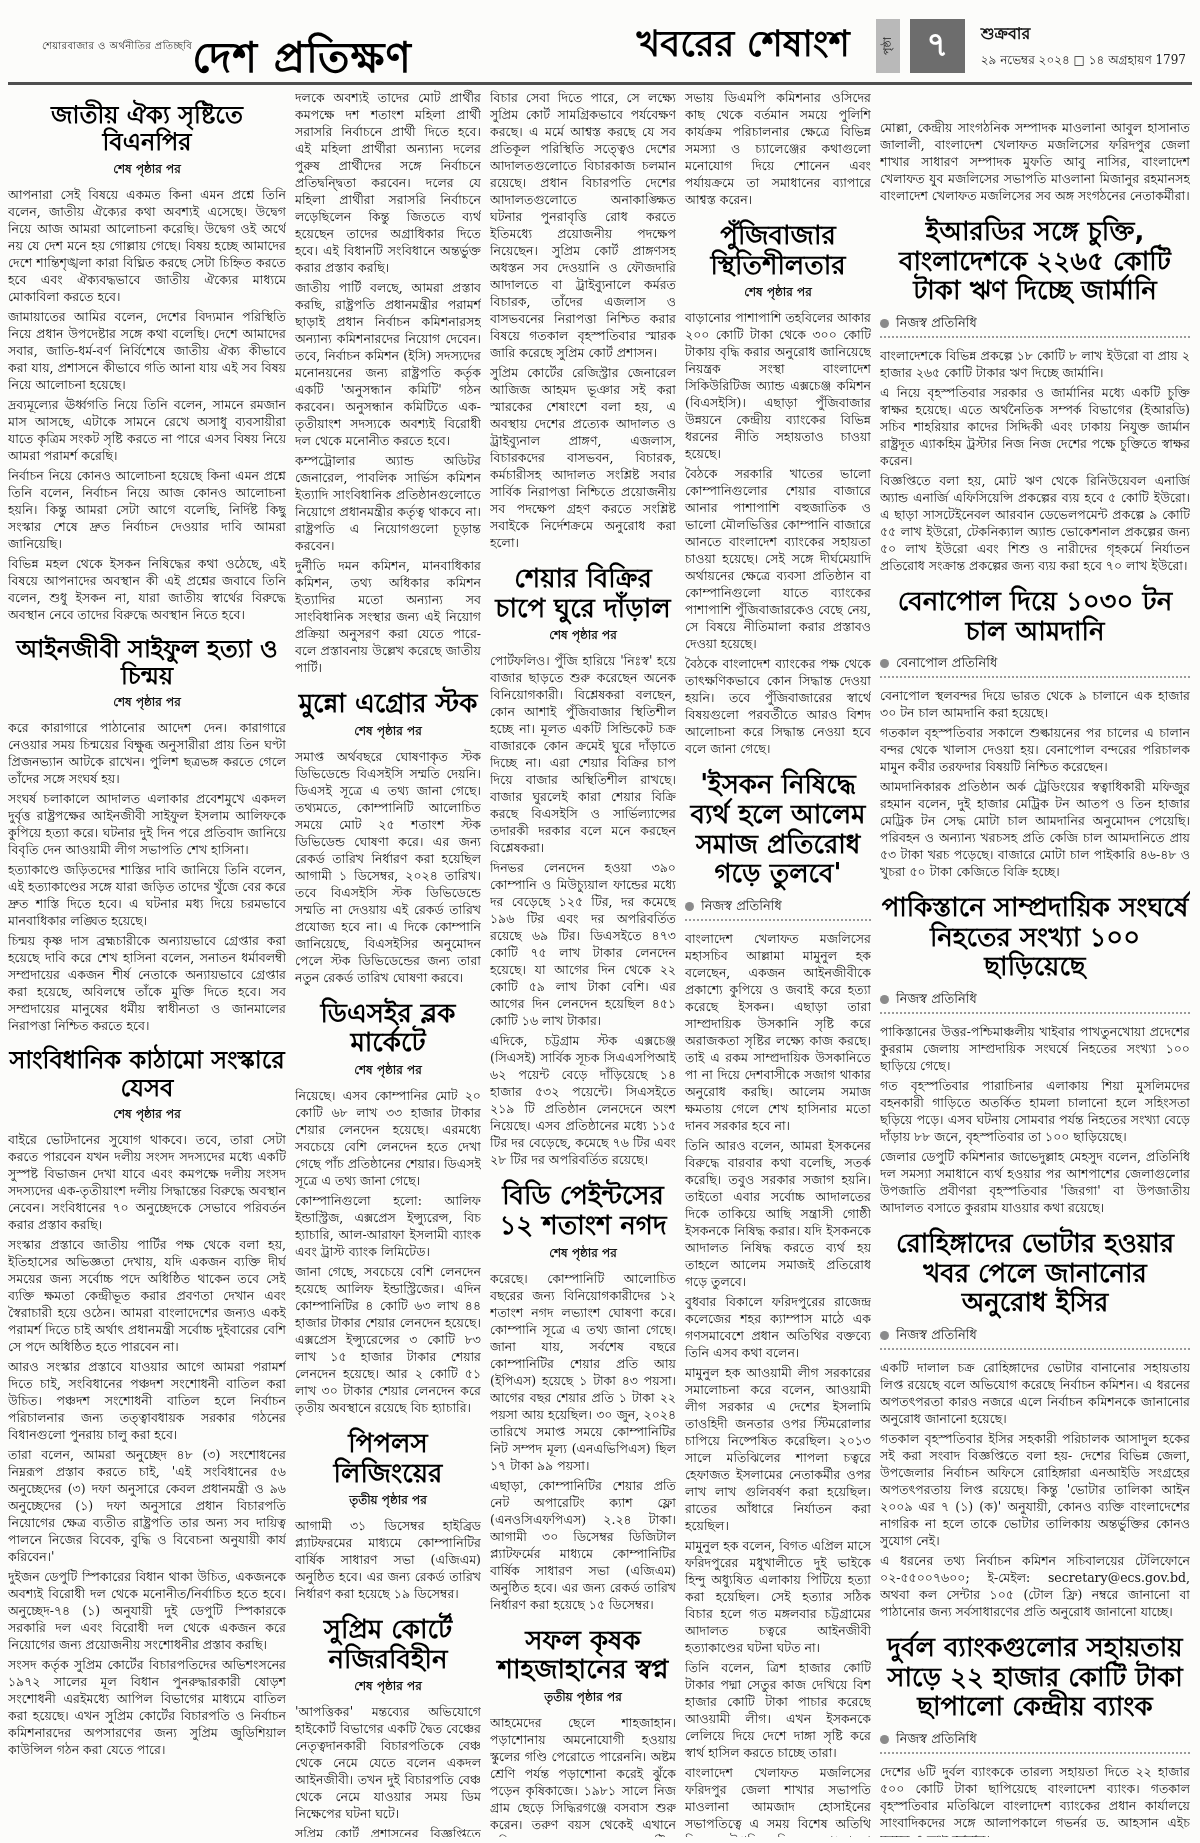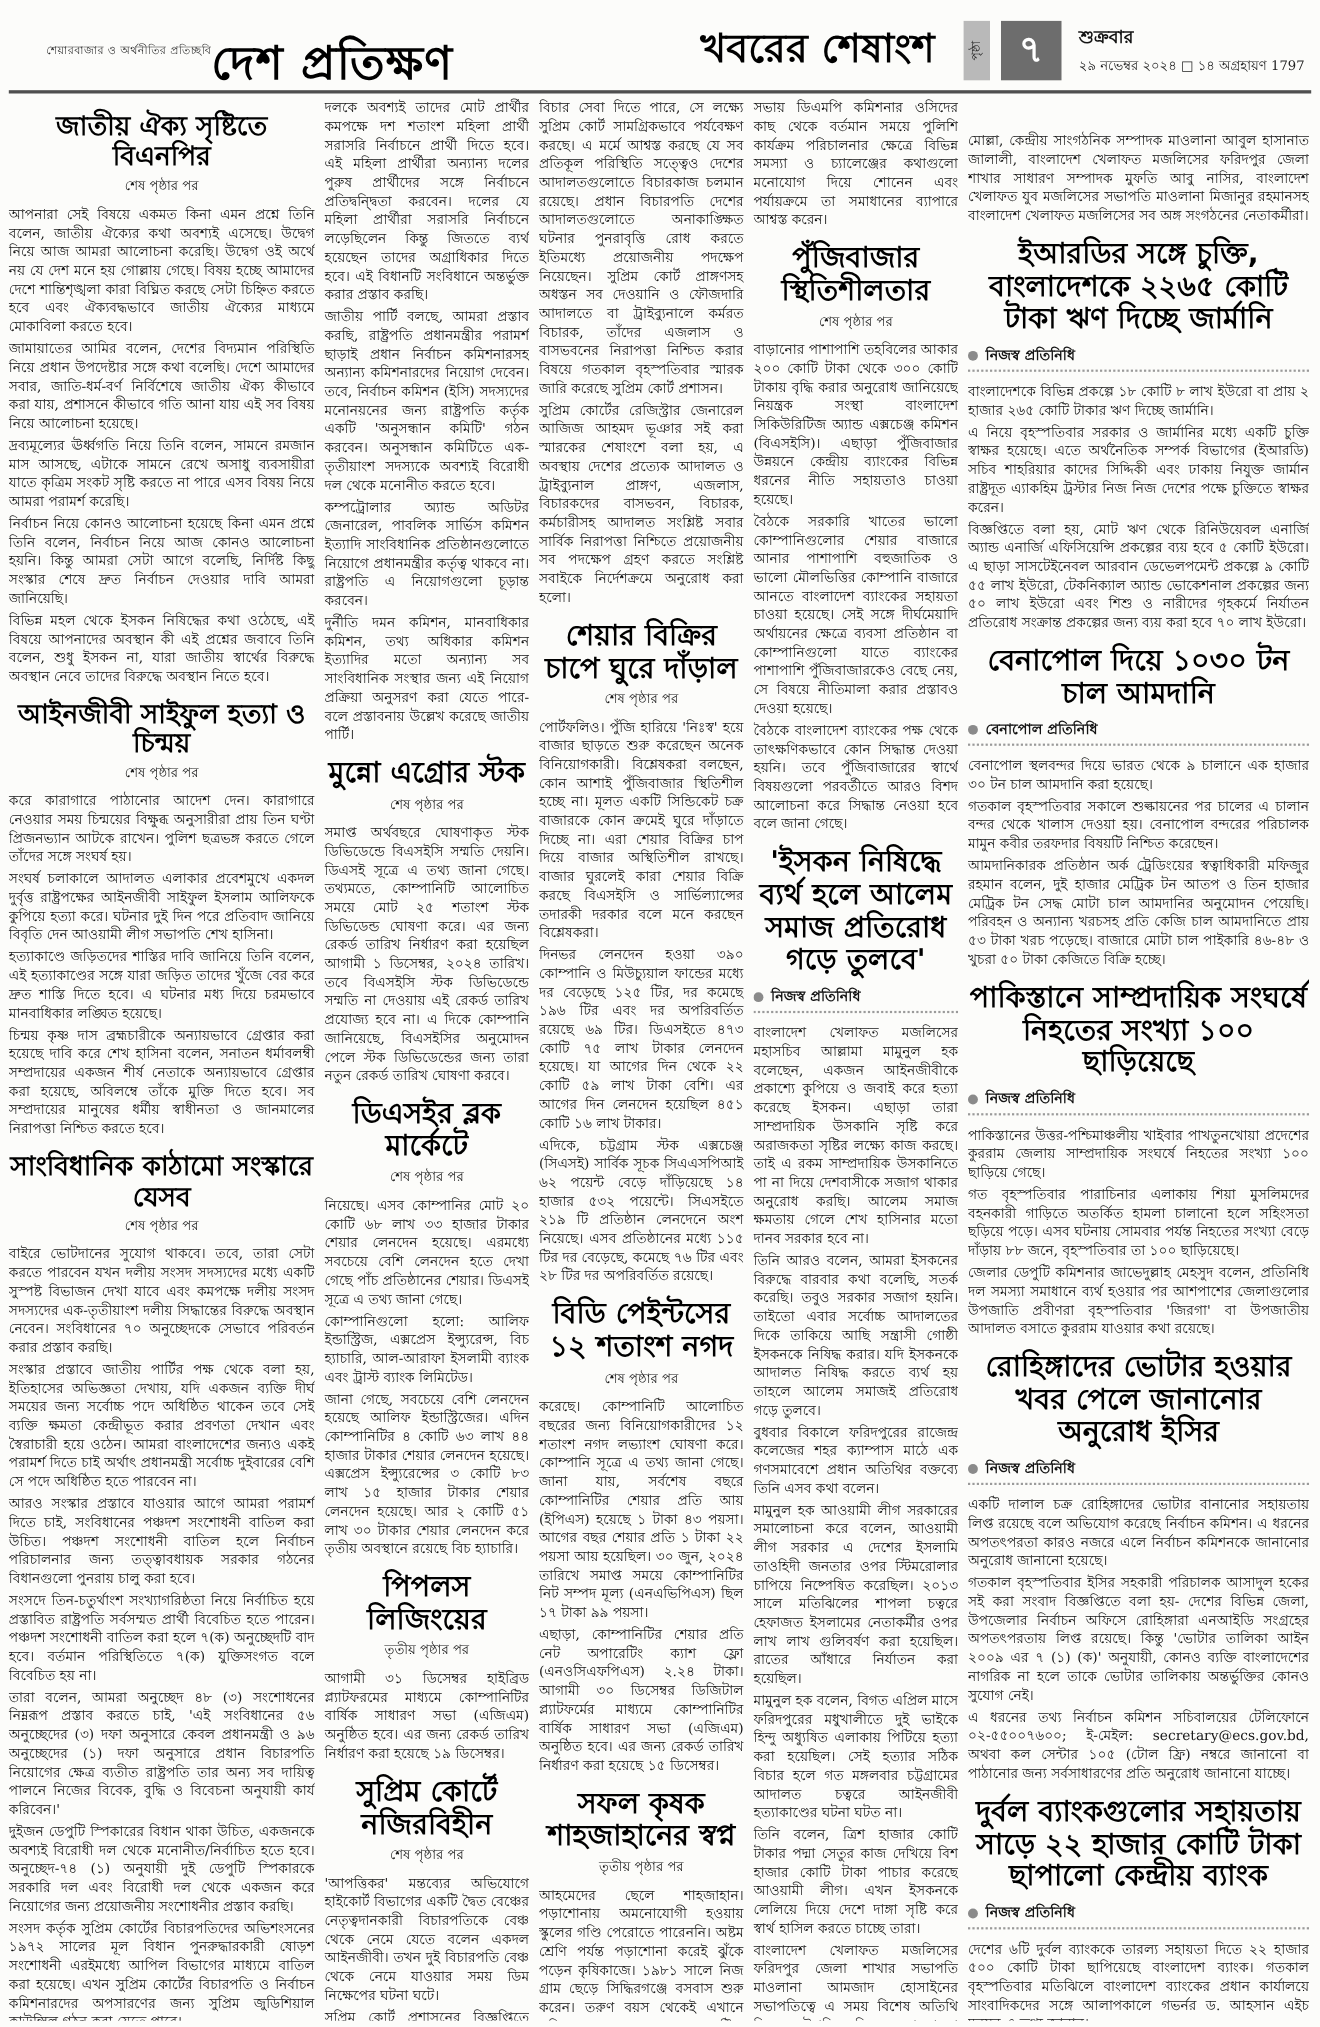--- a/index.html
+++ b/index.html
@@ -41,23 +41,23 @@
   
   main { display:flex; gap:9px; padding:4px 8px 0 8px; height:1752px; overflow:hidden; }
   .col { overflow:hidden; height:100%; flex:0 0 auto; }
   .headline {
     font-family:"DejaVu Sans","Liberation Sans",sans-serif; font-weight:bold;
     text-align:center; line-height:1.14; margin:13px 0 3px; color:#000;
   }
   .h-xl { font-size:26px; }
   .h-lg { font-size:24px; }
   .h-md { font-size:26px; }
-  .cont { text-align:center; font-size:12px; font-weight:normal; margin-bottom:6px; }
+  .cont { text-align:center; font-size:12px; font-weight:bold; margin-bottom:6px; }
   .byline {
-    display:flex; align-items:center; gap:7px; font-weight:bold; font-size:13px;
+    display:flex; align-items:center; gap:7px; font-weight:normal; font-size:13px;
     font-family:"DejaVu Sans","Liberation Sans",sans-serif; margin:7px 0 2px;
   }
   .bullet { width:9px; height:9px; border-radius:50%; background:#8a8a8a; display:inline-block; }
   .dotline { border-bottom:2px dotted #9a9a9a; margin:2px 0 9px; }
   .col p { font-size:12.5px; line-height:1.36; text-align:justify; margin-bottom:3px; }
 </style>
 </head>
 <body>
 
 <div class="page">
@@ -93,21 +93,20 @@
         <div class="cont">শেষ পৃষ্ঠার পর</div>
         <p>করে কারাগারে পাঠানোর আদেশ দেন। কারাগারে নেওয়ার সময় চিন্ময়ের বিক্ষুব্ধ অনুসারীরা প্রায় তিন ঘণ্টা প্রিজনভ্যান আটকে রাখেন। পুলিশ ছত্রভঙ্গ করতে গেলে তাঁদের সঙ্গে সংঘর্ষ হয়।</p>
         <p>সংঘর্ষ চলাকালে আদালত এলাকার প্রবেশমুখে একদল দুর্বৃত্ত রাষ্ট্রপক্ষের আইনজীবী সাইফুল ইসলাম আলিফকে কুপিয়ে হত্যা করে। ঘটনার দুই দিন পরে প্রতিবাদ জানিয়ে বিবৃতি দেন আওয়ামী লীগ সভাপতি শেখ হাসিনা।</p>
         <p>হত্যাকাণ্ডে জড়িতদের শাস্তির দাবি জানিয়ে তিনি বলেন, এই হত্যাকাণ্ডের সঙ্গে যারা জড়িত তাদের খুঁজে বের করে দ্রুত শাস্তি দিতে হবে। এ ঘটনার মধ্য দিয়ে চরমভাবে মানবাধিকার লঙ্ঘিত হয়েছে।</p>
         <p>চিন্ময় কৃষ্ণ দাস ব্রহ্মচারীকে অন্যায়ভাবে গ্রেপ্তার করা হয়েছে দাবি করে শেখ হাসিনা বলেন, সনাতন ধর্মাবলম্বী সম্প্রদায়ের একজন শীর্ষ নেতাকে অন্যায়ভাবে গ্রেপ্তার করা হয়েছে, অবিলম্বে তাঁকে মুক্তি দিতে হবে। সব সম্প্রদায়ের মানুষের ধর্মীয় স্বাধীনতা ও জানমালের নিরাপত্তা নিশ্চিত করতে হবে।</p>
         <h2 class="headline h-lg">সাংবিধানিক কাঠামো সংস্কারে যেসব</h2>
         <div class="cont">শেষ পৃষ্ঠার পর</div>
         <p>বাইরে ভোটদানের সুযোগ থাকবে। তবে, তারা সেটা করতে পারবেন যখন দলীয় সংসদ সদস্যদের মধ্যে একটি সুস্পষ্ট বিভাজন দেখা যাবে এবং কমপক্ষে দলীয় সংসদ সদস্যদের এক-তৃতীয়াংশ দলীয় সিদ্ধান্তের বিরুদ্ধে অবস্থান নেবেন। সংবিধানের ৭০ অনুচ্ছেদকে সেভাবে পরিবর্তন করার প্রস্তাব করছি।</p>
         <p>সংস্কার প্রস্তাবে জাতীয় পার্টির পক্ষ থেকে বলা হয়, ইতিহাসের অভিজ্ঞতা দেখায়, যদি একজন ব্যক্তি দীর্ঘ সময়ের জন্য সর্বোচ্চ পদে অধিষ্ঠিত থাকেন তবে সেই ব্যক্তি ক্ষমতা কেন্দ্রীভূত করার প্রবণতা দেখান এবং স্বৈরাচারী হয়ে ওঠেন। আমরা বাংলাদেশের জন্যও একই পরামর্শ দিতে চাই অর্থাৎ প্রধানমন্ত্রী সর্বোচ্চ দুইবারের বেশি সে পদে অধিষ্ঠিত হতে পারবেন না।</p>
         <p>আরও সংস্কার প্রস্তাবে যাওয়ার আগে আমরা পরামর্শ দিতে চাই, সংবিধানের পঞ্চদশ সংশোধনী বাতিল করা উচিত। পঞ্চদশ সংশোধনী বাতিল হলে নির্বাচন পরিচালনার জন্য তত্ত্বাবধায়ক সরকার গঠনের বিধানগুলো পুনরায় চালু করা হবে।</p>
-        <p>সংসদে তিন-চতুর্থাংশ সংখ্যাগরিষ্ঠতা নিয়ে নির্বাচিত হয়ে প্রস্তাবিত রাষ্ট্রপতি সর্বসম্মত প্রার্থী বিবেচিত হতে পারেন। পঞ্চদশ সংশোধনী বাতিল করা হলে ৭(ক) অনুচ্ছেদটি বাদ হবে। বর্তমান পরিস্থিতিতে ৭(ক) যুক্তিসংগত বলে বিবেচিত হয় না।</p>
         <p>তারা বলেন, আমরা অনুচ্ছেদ ৪৮ (৩) সংশোধনের নিম্নরূপ প্রস্তাব করতে চাই, 'এই সংবিধানের ৫৬ অনুচ্ছেদের (৩) দফা অনুসারে কেবল প্রধানমন্ত্রী ও ৯৬ অনুচ্ছেদের (১) দফা অনুসারে প্রধান বিচারপতি নিয়োগের ক্ষেত্র ব্যতীত রাষ্ট্রপতি তার অন্য সব দায়িত্ব পালনে নিজের বিবেক, বুদ্ধি ও বিবেচনা অনুযায়ী কার্য করিবেন।'</p>
         <p>দুইজন ডেপুটি স্পিকারের বিধান থাকা উচিত, একজনকে অবশ্যই বিরোধী দল থেকে মনোনীত/নির্বাচিত হতে হবে। অনুচ্ছেদ-৭৪ (১) অনুযায়ী দুই ডেপুটি স্পিকারকে সরকারি দল এবং বিরোধী দল থেকে একজন করে নিয়োগের জন্য প্রয়োজনীয় সংশোধনীর প্রস্তাব করছি।</p>
         <p>সংসদ কর্তৃক সুপ্রিম কোর্টের বিচারপতিদের অভিশংসনের ১৯৭২ সালের মূল বিধান পুনরুদ্ধারকারী ষোড়শ সংশোধনী এরইমধ্যে আপিল বিভাগের মাধ্যমে বাতিল করা হয়েছে। এখন সুপ্রিম কোর্টের বিচারপতি ও নির্বাচন কমিশনারদের অপসারণের জন্য সুপ্রিম জুডিশিয়াল কাউন্সিল গঠন করা যেতে পারে।</p>
       </div>
       <div class="col" style="width: 186px;">
         <p>দলকে অবশ্যই তাদের মোট প্রার্থীর কমপক্ষে দশ শতাংশ মহিলা প্রার্থী সরাসরি নির্বাচনে প্রার্থী দিতে হবে। এই মহিলা প্রার্থীরা অন্যান্য দলের পুরুষ প্রার্থীদের সঙ্গে নির্বাচনে প্রতিদ্বন্দ্বিতা করবেন। দলের যে মহিলা প্রার্থীরা সরাসরি নির্বাচনে লড়েছিলেন কিন্তু জিততে ব্যর্থ হয়েছেন তাদের অগ্রাধিকার দিতে হবে। এই বিধানটি সংবিধানে অন্তর্ভুক্ত করার প্রস্তাব করছি।</p>
         <p>জাতীয় পার্টি বলছে, আমরা প্রস্তাব করছি, রাষ্ট্রপতি প্রধানমন্ত্রীর পরামর্শ ছাড়াই প্রধান নির্বাচন কমিশনারসহ অন্যান্য কমিশনারদের নিয়োগ দেবেন। তবে, নির্বাচন কমিশন (ইসি) সদস্যদের মনোনয়নের জন্য রাষ্ট্রপতি কর্তৃক একটি 'অনুসন্ধান কমিটি' গঠন করবেন। অনুসন্ধান কমিটিতে এক-তৃতীয়াংশ সদস্যকে অবশ্যই বিরোধী দল থেকে মনোনীত করতে হবে।</p>
         <p>কম্পট্রোলার অ্যান্ড অডিটর জেনারেল, পাবলিক সার্ভিস কমিশন ইত্যাদি সাংবিধানিক প্রতিষ্ঠানগুলোতে নিয়োগে প্রধানমন্ত্রীর কর্তৃত্ব থাকবে না। রাষ্ট্রপতি এ নিয়োগগুলো চূড়ান্ত করবেন।</p>
         <p>দুর্নীতি দমন কমিশন, মানবাধিকার কমিশন, তথ্য অধিকার কমিশন ইত্যাদির মতো অন্যান্য সব সাংবিধানিক সংস্থার জন্য এই নিয়োগ প্রক্রিয়া অনুসরণ করা যেতে পারে- বলে প্রস্তাবনায় উল্লেখ করেছে জাতীয় পার্টি।</p>
         <h2 class="headline h-md">মুন্নো এগ্রোর স্টক</h2>

